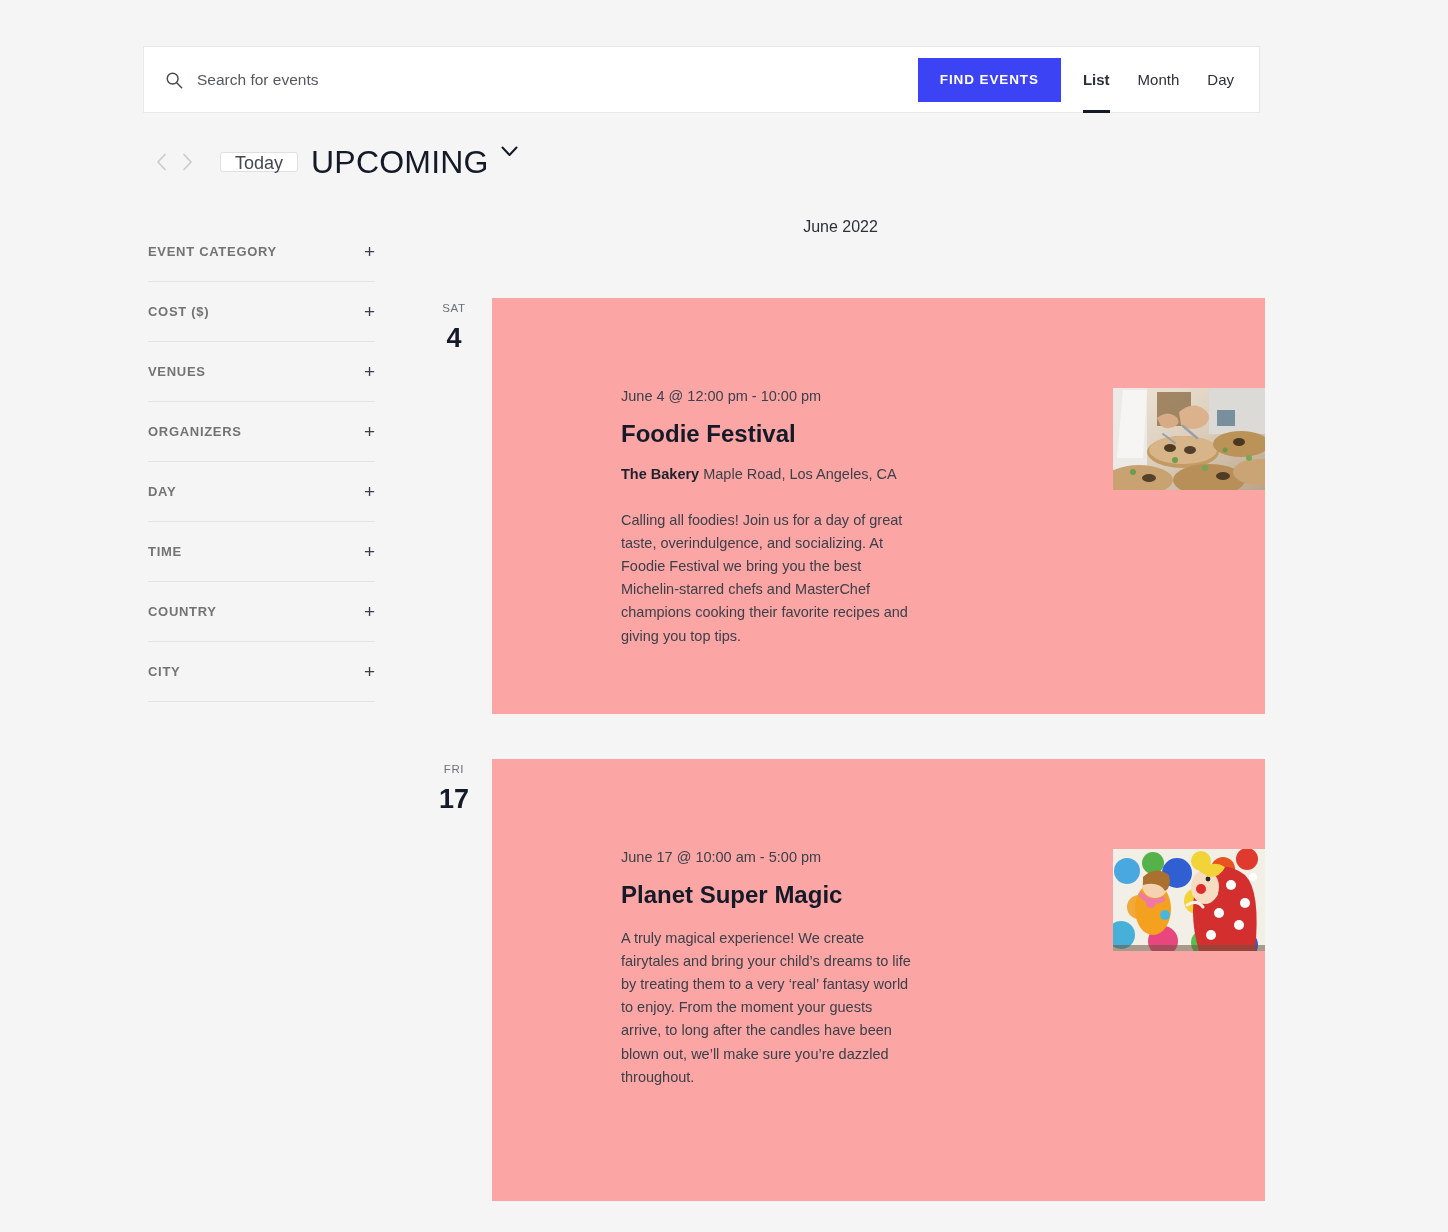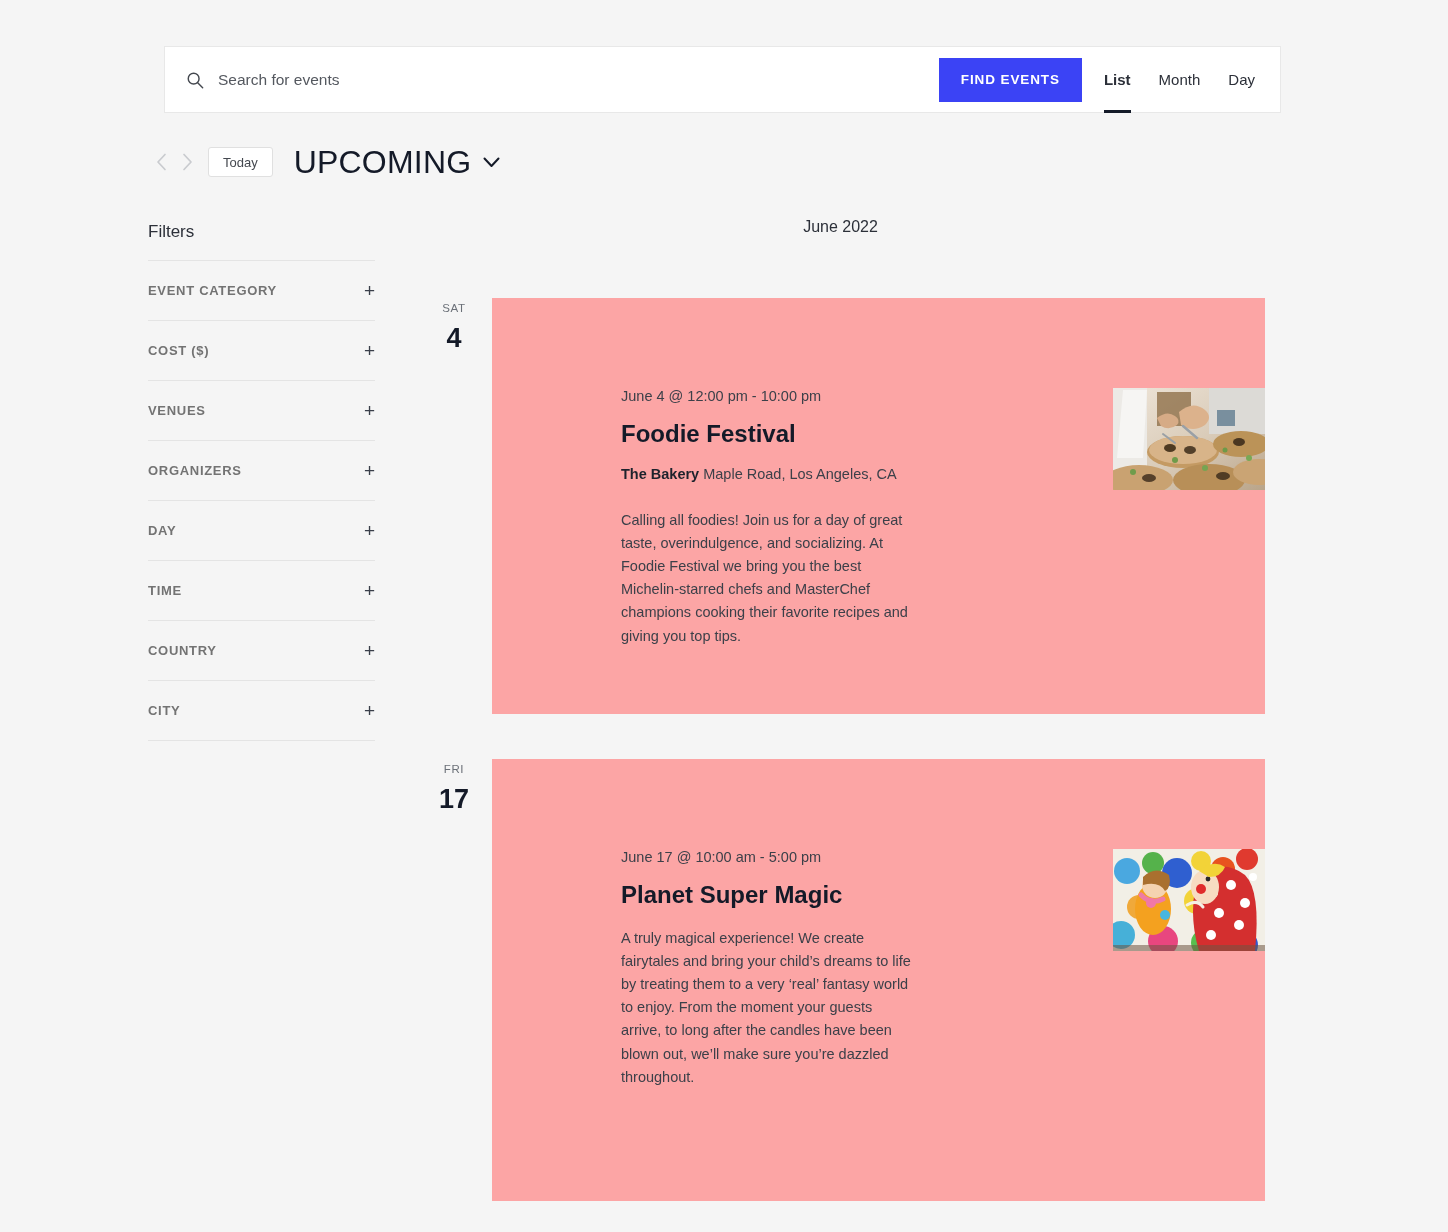--- a/index.html
+++ b/index.html
@@ -10,21 +10,21 @@
     font-family: "Liberation Sans", sans-serif;
     -webkit-font-smoothing: antialiased;
   }
   body { width: 1448px; height: 1232px; overflow: hidden; }
 
   .page { position: relative; width: 1448px; height: 1232px; }
 
   
   .topbar {
     position: absolute;
-    left: 164px; top: 46px;
+    left: 143px; top: 46px;
     width: 1117px; height: 67px;
     background: #ffffff;
     border: 1px solid #e8e8e8;
     display: flex;
     align-items: center;
   }
   .search-wrap {
     flex: 1 1 auto;
     display: flex;
     align-items: center;
@@ -93,35 +93,34 @@
     align-items: center;
     gap: 0;
   }
   .navarrow {
     width: 26px; height: 34px;
     display: flex; align-items: center; justify-content: center;
     cursor: pointer;
   }
   .navarrow svg { display: block; }
   .today-btn {
-    margin-left: 8px;
+    margin-left: 20px;
     background: #ffffff;
     border: 1px solid #e0e0e0;
     border-radius: 3px;
-    height: 30px;
+    height: 20px;
     padding: 0 14px;
     font-family: "Liberation Sans", sans-serif;
-    font-size: 13px;
+    font-size: 18px;
     color: #44484f;
     cursor: pointer;
   }
   .upcoming {
-    margin-left: 21px;
-    display: flex;
-    align-items: center;
+    margin-left: 13px;
+    display: flex;
     gap: 12px;
     cursor: pointer;
   }
   .upcoming-label {
     font-size: 32px;
     font-weight: normal;
     color: #141a28;
     letter-spacing: 0.2px;
     line-height: 1;
   }
@@ -289,21 +288,20 @@
     <button class="today-btn">Today</button>
     <div class="upcoming">
       <span class="upcoming-label">UPCOMING</span>
       <svg class="chev-down" width="17" height="11" viewBox="0 0 17 11" fill="none" xmlns="http://www.w3.org/2000/svg">
         <polyline points="1.5,1.5 8.5,9 15.5,1.5" stroke="#141a28" stroke-width="2" fill="none" stroke-linecap="round" stroke-linejoin="round"></polyline>
       </svg>
     </div>
   </div>
 
   <div class="filters">
-    <div class="filters-title">Filters</div>
 
     <div class="filter-row">
       <span class="filter-label">EVENT CATEGORY</span>
       <span class="filter-plus">+</span>
     </div>
     <div class="filter-row">
       <span class="filter-label">COST ($)</span>
       <span class="filter-plus">+</span>
     </div>
     <div class="filter-row">

